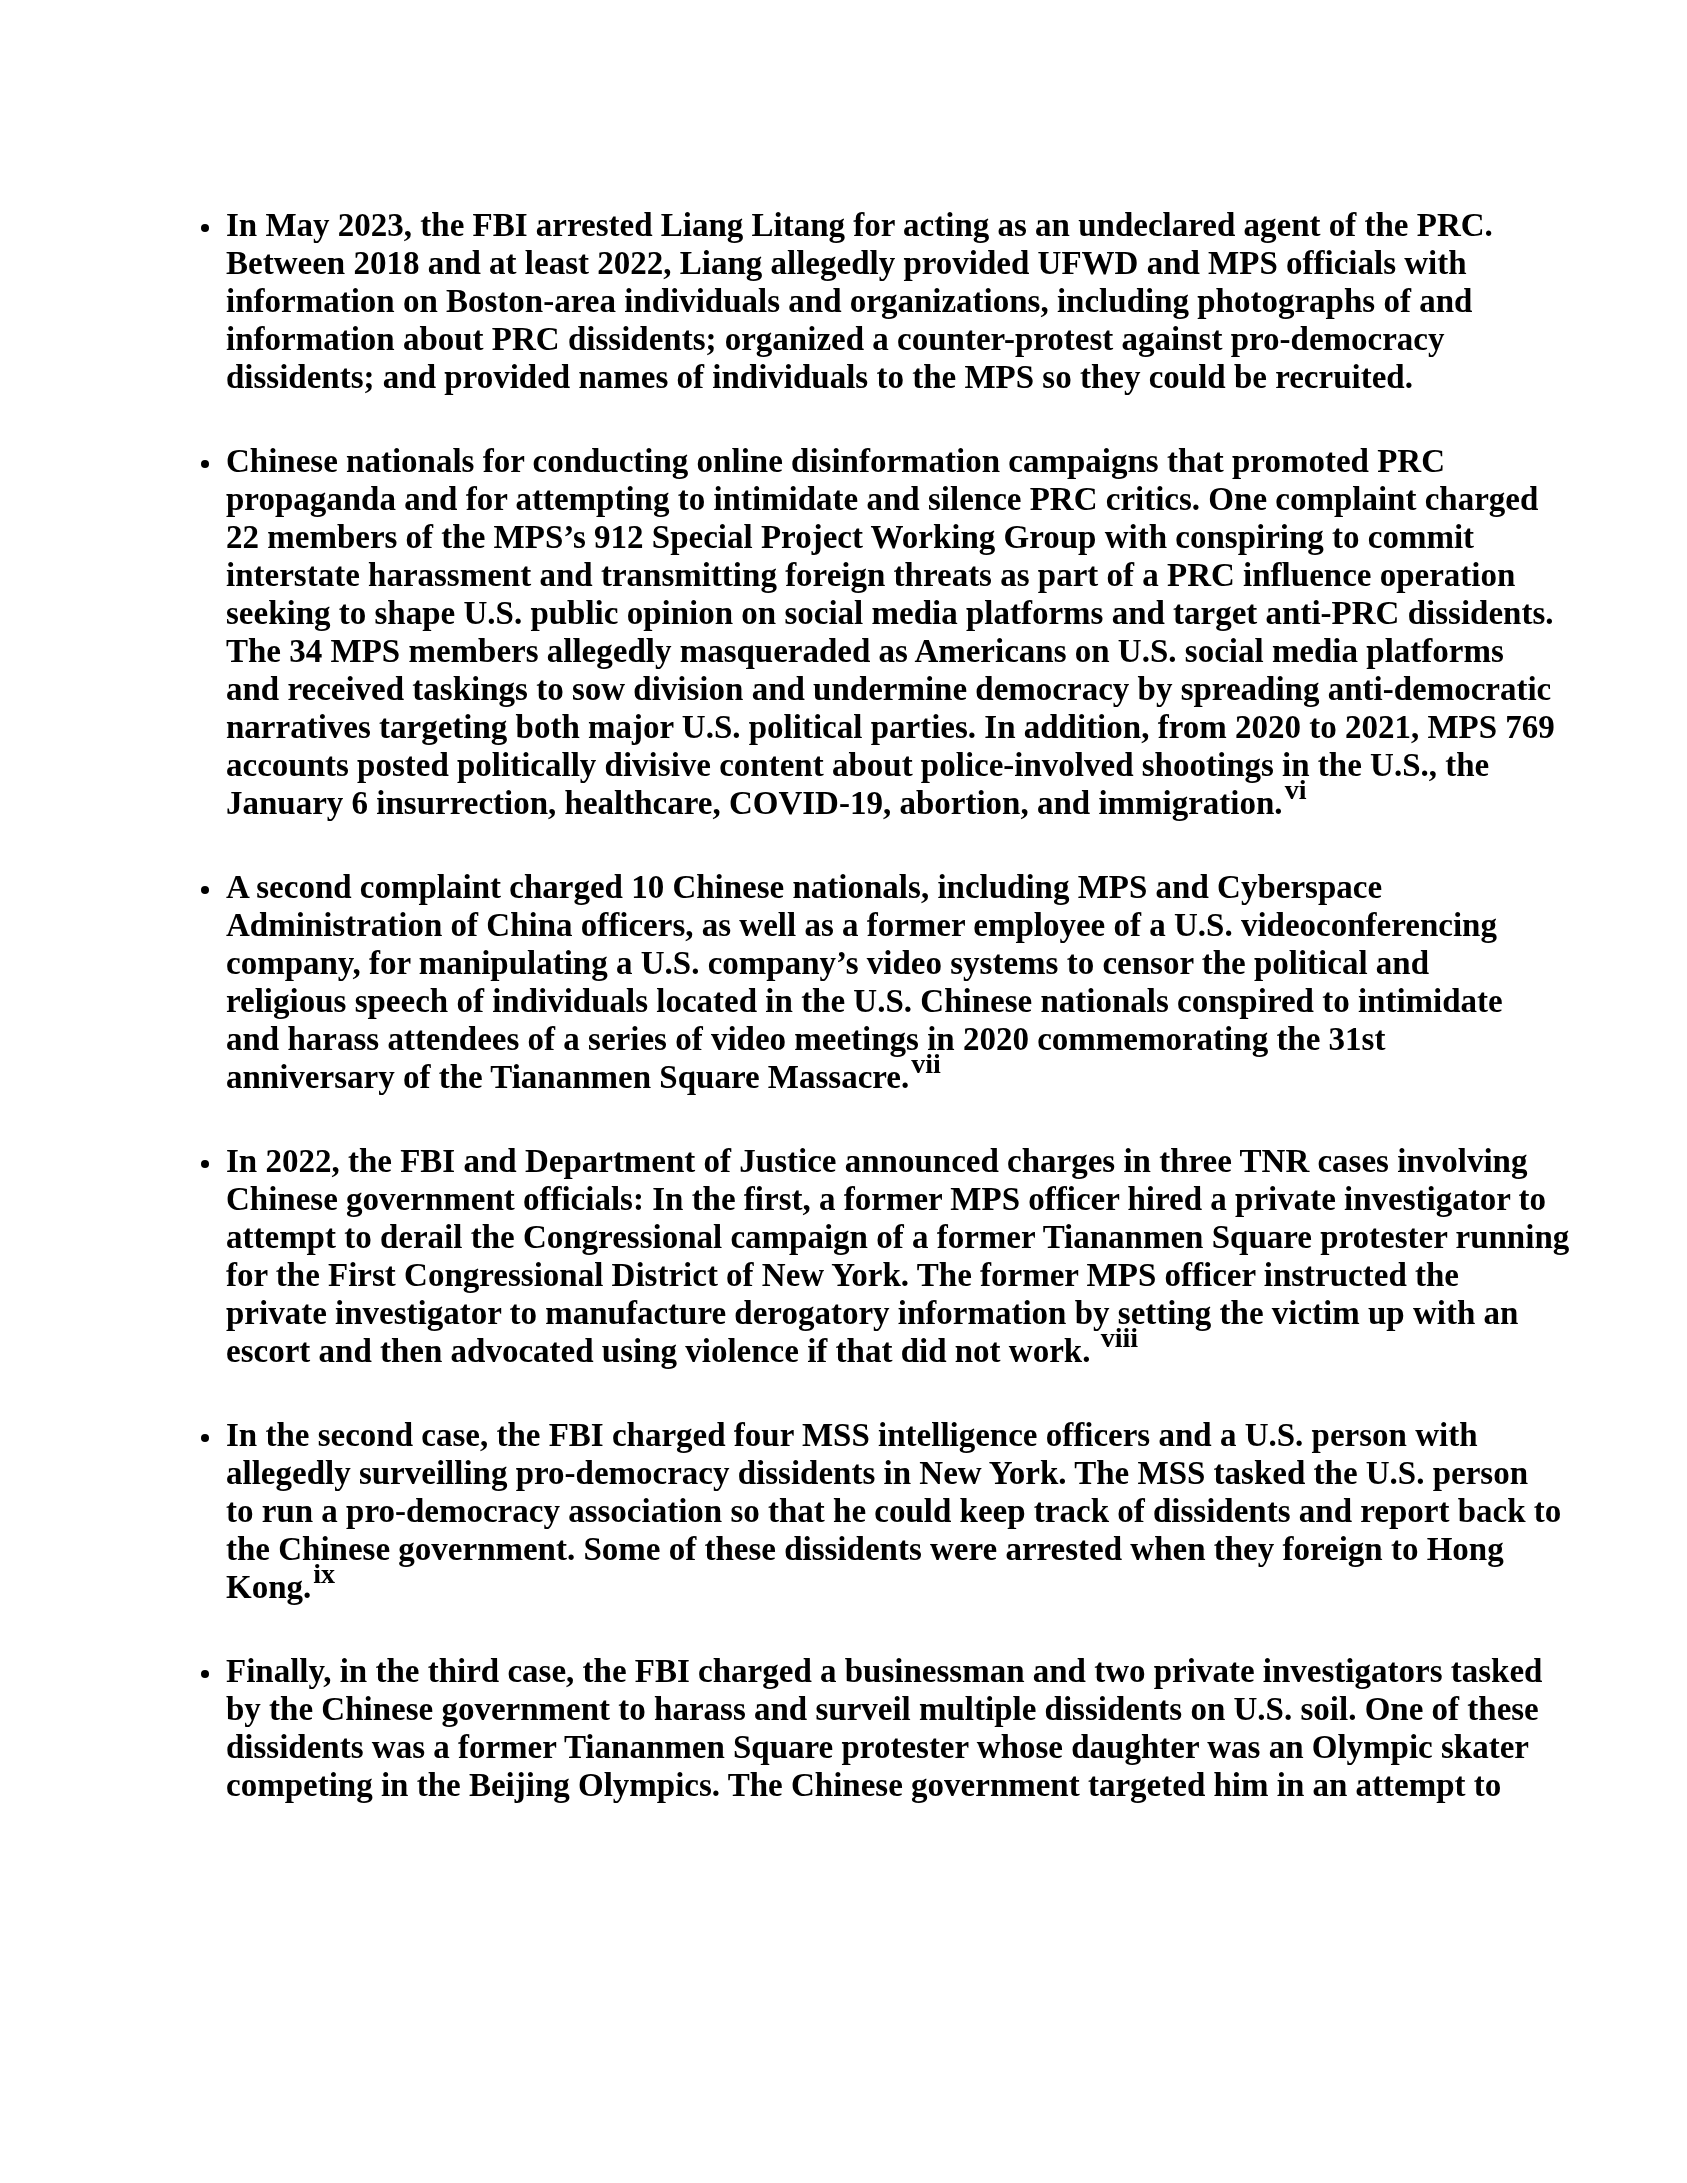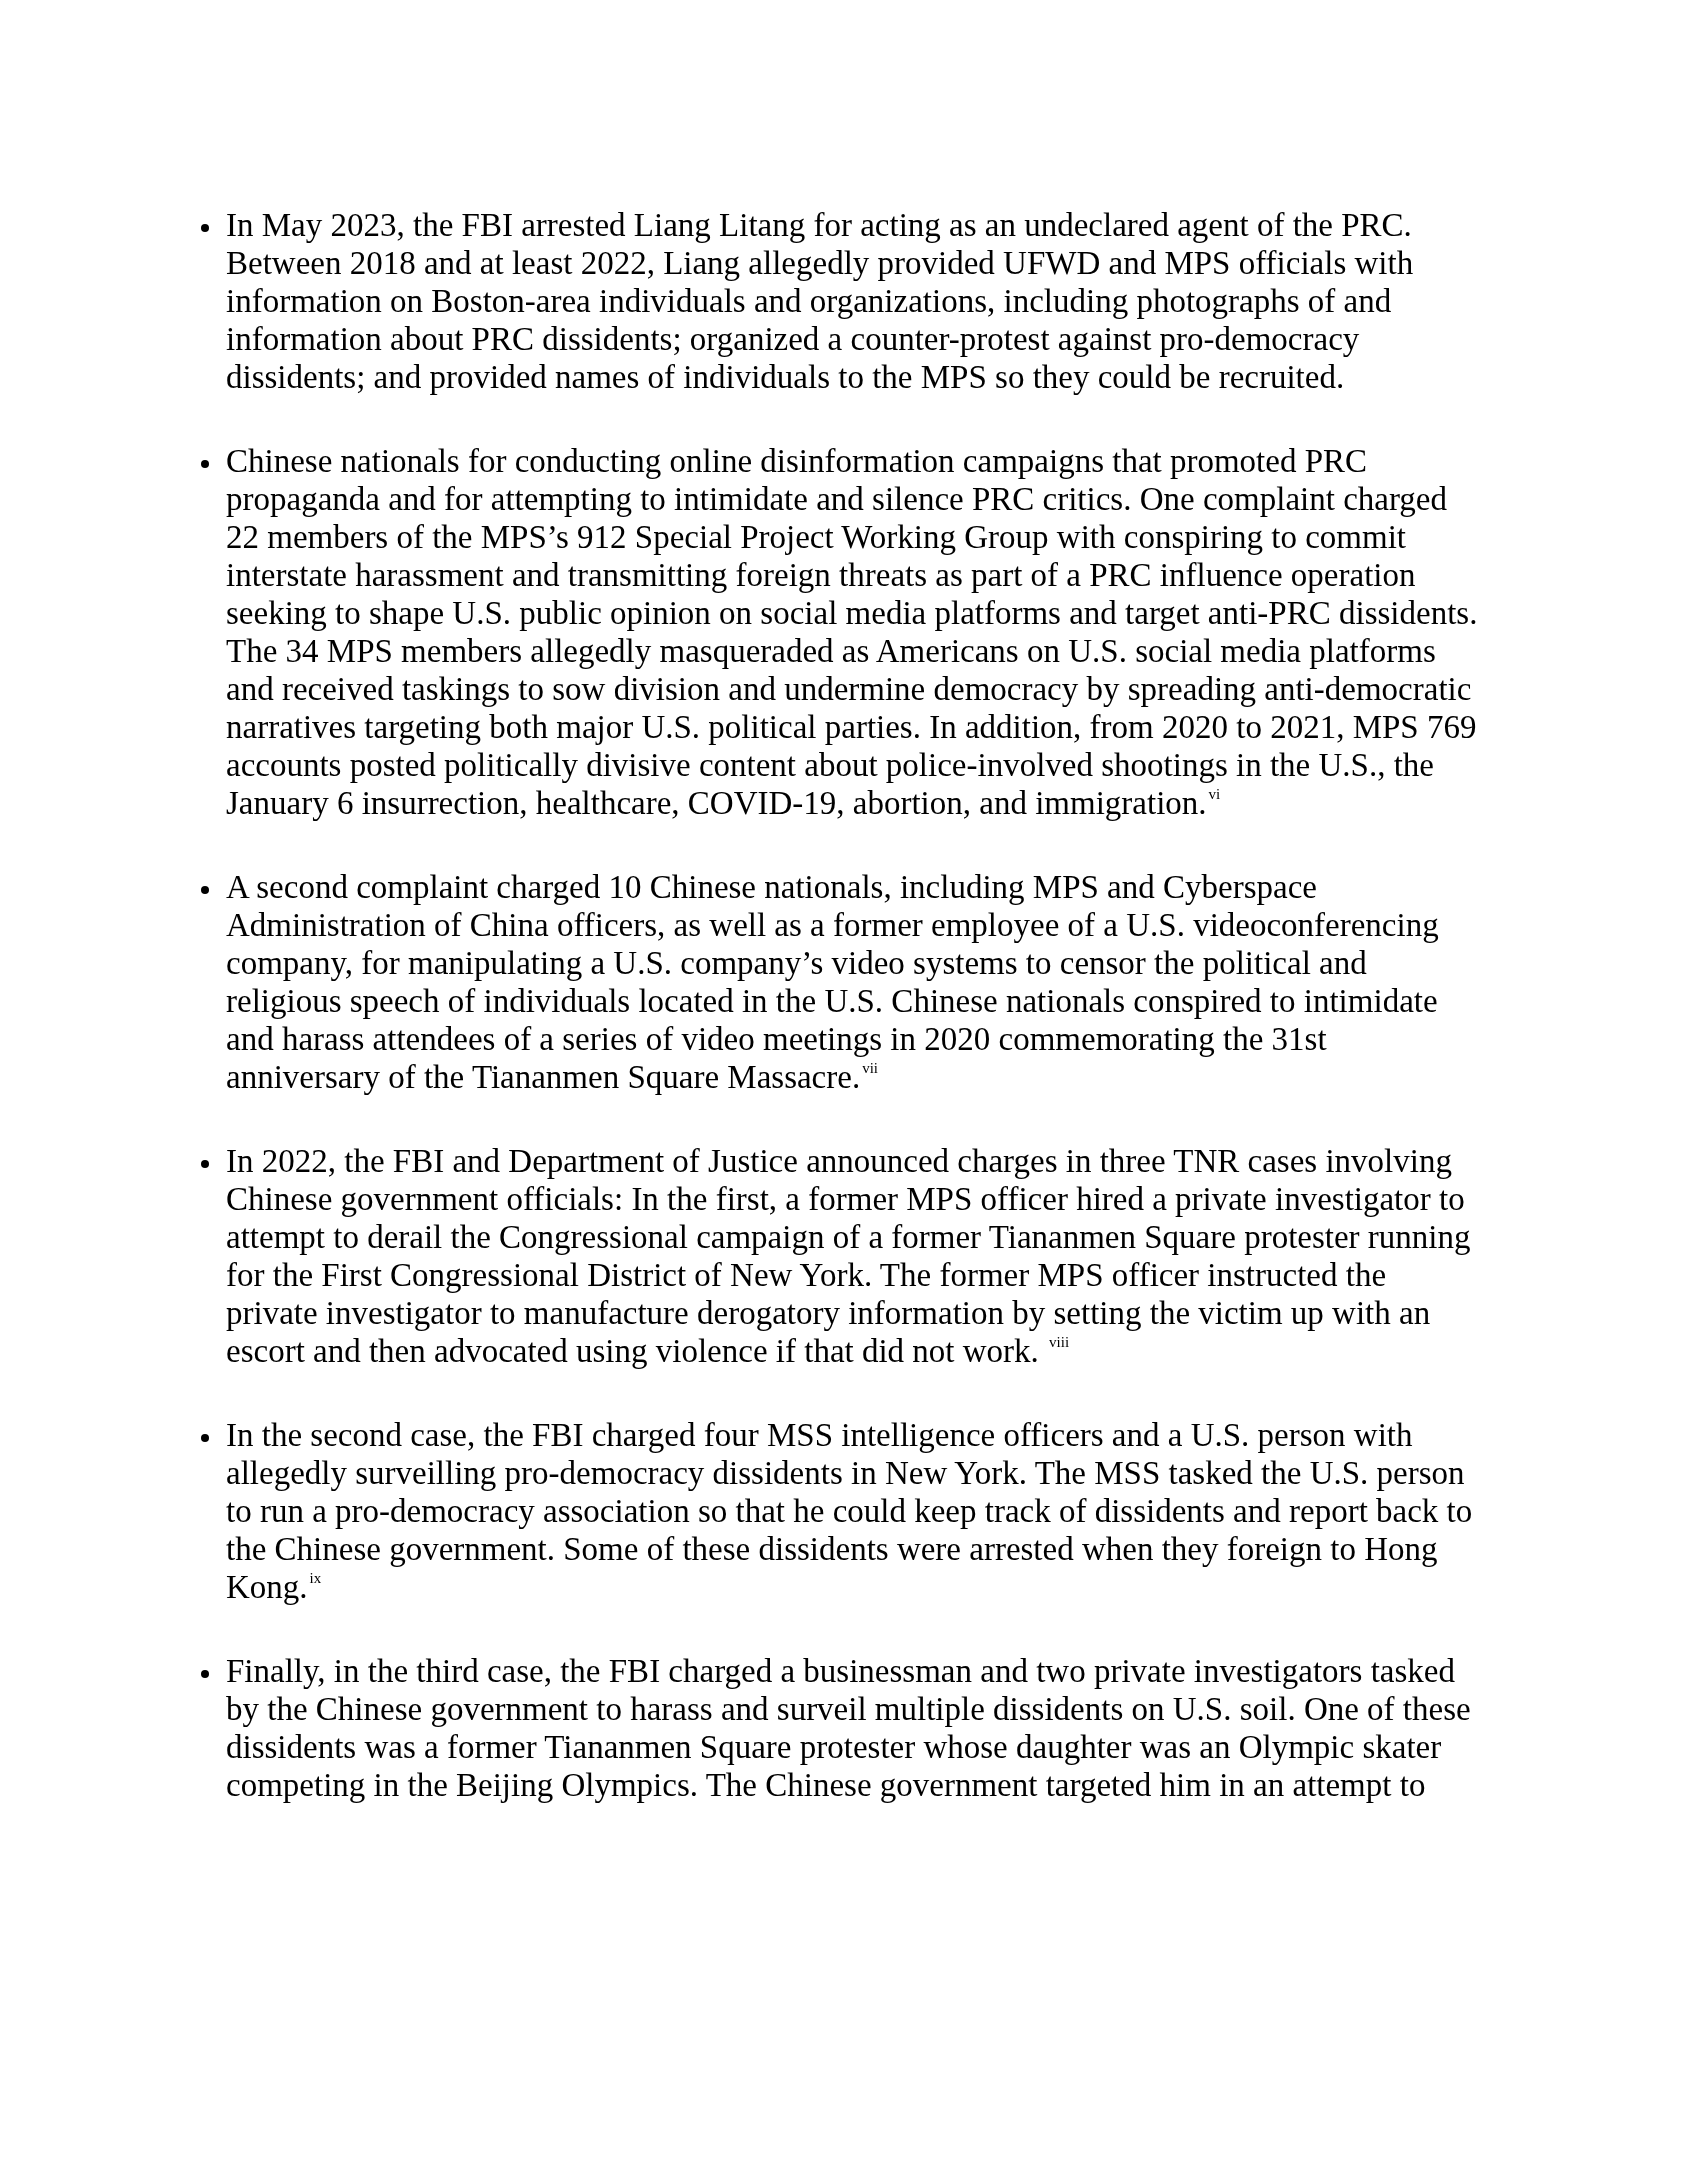--- a/index.html
+++ b/index.html
@@ -40,28 +40,29 @@
       width: 8px;
       height: 8px;
       border-radius: 50%;
       background: #000000;
     }
     .bullet-text {
       margin-left: 226px;
       font-size: 33px;
       line-height: 38px;
       white-space: nowrap;
+      font-weight: bold;
     }
     .line {
       display: block;
       height: 38px;
       white-space: pre;
     }
     sup.endnote {
-      font-size: 15px;
+      font-size: 28px;
       line-height: 0;
       vertical-align: 0;
       position: relative;
       top: -14.6px;
       margin-left: 2px;
     }
   </style>
 </head>
 <body>
 

